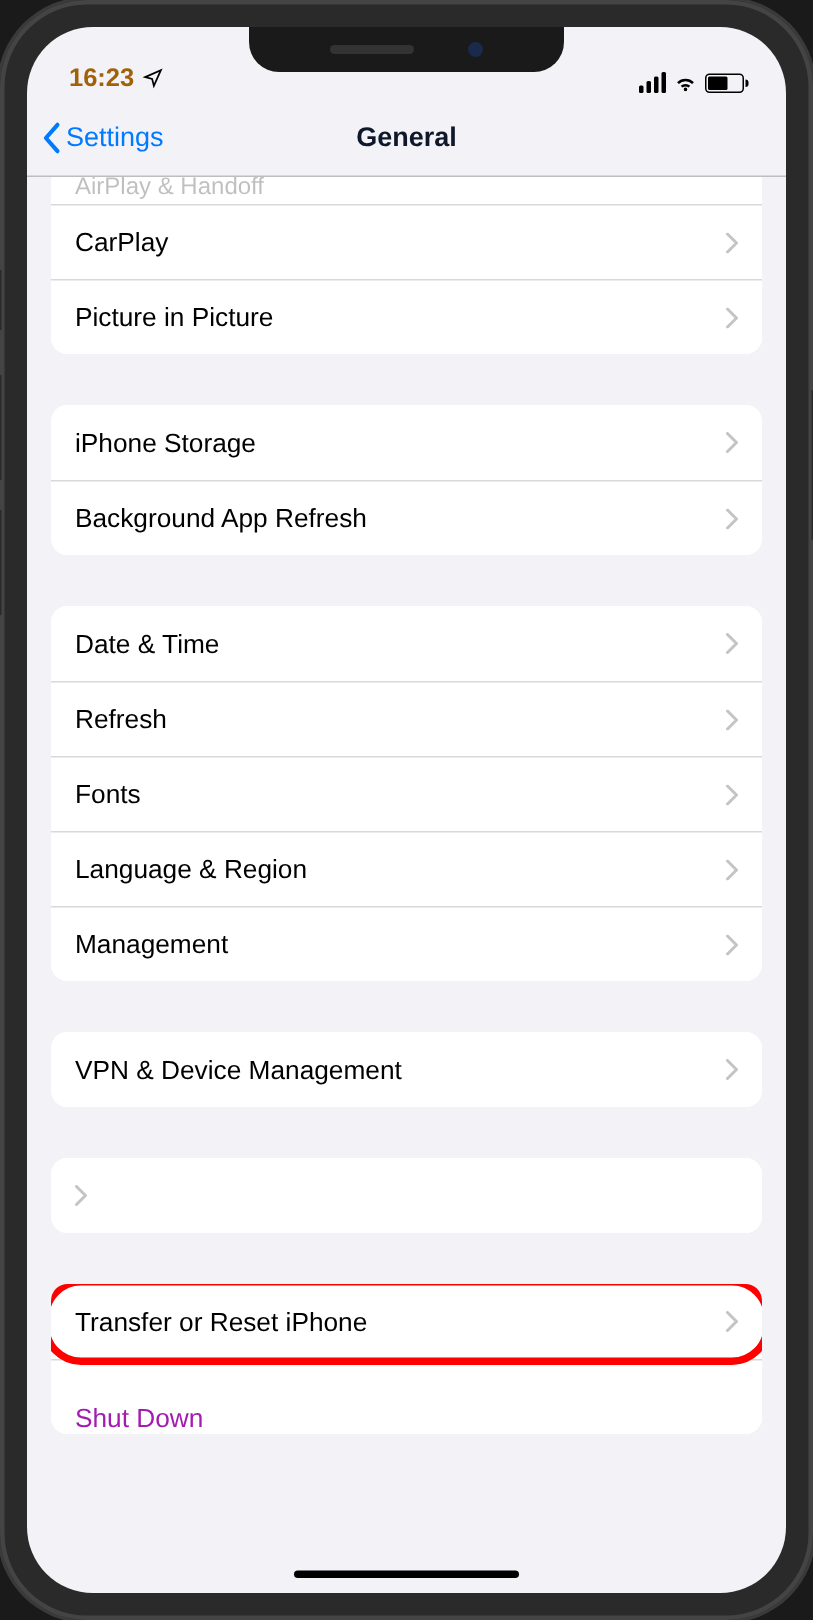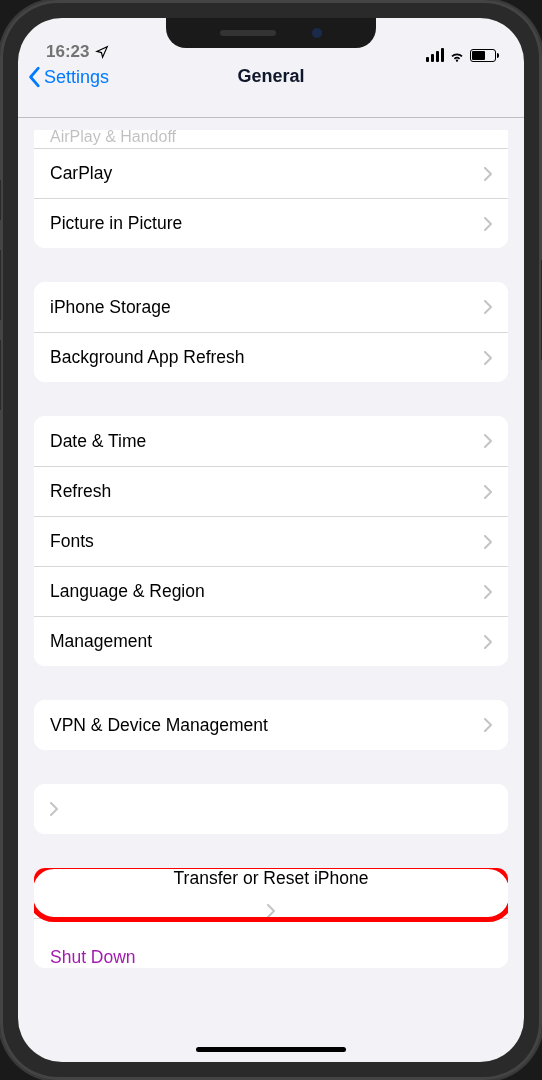--- a/index.html
+++ b/index.html
@@ -36,40 +36,40 @@
     .notch {
       position: absolute; top: 0; left: 50%; transform: translateX(-50%);
       width: 210px; height: 30px; background: #1a1a1a;
       border-radius: 0 0 20px 20px; z-index: 100;
       display: flex; justify-content: center; align-items: center; gap: 36px;
     }
     .speaker { width: 56px; height: 6px; background: #333; border-radius: 3px; }
     .cam { width: 10px; height: 10px; background: #1a2a4a; border-radius: 50%; }
     .statusbar {
       height: 48px; display: flex; justify-content: space-between; align-items: flex-end;
-      padding: 0 28px 4px; font-size: 16px; font-weight: 600; color: #737373;
+      padding: 0 28px 4px; font-size: 16px; font-weight: 600; color: #a16207;
     }
     .sb-left { display: flex; align-items: center; gap: 6px; font-size: 17px; }
     .sb-right { display: flex; align-items: center; gap: 5px; }
     .sig { display: flex; gap: 2px; align-items: flex-end; }
     .sig span { width: 3px; background: #000; border-radius: 1px; }
     .sig span:nth-child(1){height:5px}.sig span:nth-child(2){height:8px}.sig span:nth-child(3){height:11px}.sig span:nth-child(4){height:14px}
     .wifi { width: 16px; height: 12px; position: relative; }
     .wifi svg { width:100%; height:100%; }
     .bat { width: 26px; height: 13px; border: 1.5px solid #000; border-radius: 3px; position: relative; }
     .bat::after { content:''; position:absolute; right:-4px; top:3px; width:2px; height:5px; background:#000; border-radius:0 2px 2px 0; }
     .bat-fill { position:absolute; left:1px; top:1px; bottom:1px; width:55%; background:#000; border-radius:1px; }
     .navbar {
-      height: 52px; display: flex; align-items: flex-start; justify-content: center;
+      height: 52px; display: flex; align-items: center; justify-content: center;
       position: relative; border-bottom: 0.5px solid rgba(60,60,67,0.29); background:#f2f2f7;
     }
     .nav-title { font-size: 18px; font-weight: 600; color:#0f172a; }
     .nav-back { position: absolute; left: 10px; display: flex; align-items: center; color:#007aff; font-size:18px; }
     .nav-back svg { width: 14px; height: 22px; margin-right: 2px; }
-    .content { height: calc(100% - 110px); overflow-y: hidden; padding-bottom: 10px; margin-top: 12px; }
+    .content { height: calc(100% - 110px); overflow-y: hidden; padding-bottom: 10px; }
     .group { margin: 34px 16px 0; background:#fff; border-radius: 11px; overflow: hidden; }
     .group.first { margin-top: 0; border-top-left-radius: 0; border-top-right-radius: 0; }
     .row {
       min-height: 50px; display: flex; align-items: center; padding: 0 16px;
       font-size: 17.5px; color:#000; border-top: 0.5px solid rgba(60,60,67,0.2);
       position: relative; background:#fff;
     }
     .row:first-child { border-top: none; }
     .row .label { flex: 1; }
     .row.partial { height: 18px; min-height:0; color: rgba(0,0,0,0.25); font-size:16px; overflow:hidden; align-items: flex-end; padding-bottom:2px; }
@@ -222,21 +222,21 @@
         <div class="group">
           <div class="row">
             <span class="chev">
               <svg viewBox="0 0 8 14" fill="none" stroke="currentColor" stroke-width="2" stroke-linecap="round" stroke-linejoin="round">
                 <path d="M1 1l6 6-6 6"></path>
               </svg>
             </span>
           </div>
         </div>
         <div class="group">
-          <div class="row" style="position: relative; flex-direction: column;">
+          <div class="row" style="position: relative;">
             <span class="label">Transfer or Reset iPhone</span>
             <span class="chev">
               <svg viewBox="0 0 8 14" fill="none" stroke="currentColor" stroke-width="2" stroke-linecap="round" stroke-linejoin="round">
                 <path d="M1 1l6 6-6 6"></path>
               </svg>
             </span>
             <div class="highlight"></div>
           </div>
           <div class="row link">
             <span class="label">Shut Down</span>

